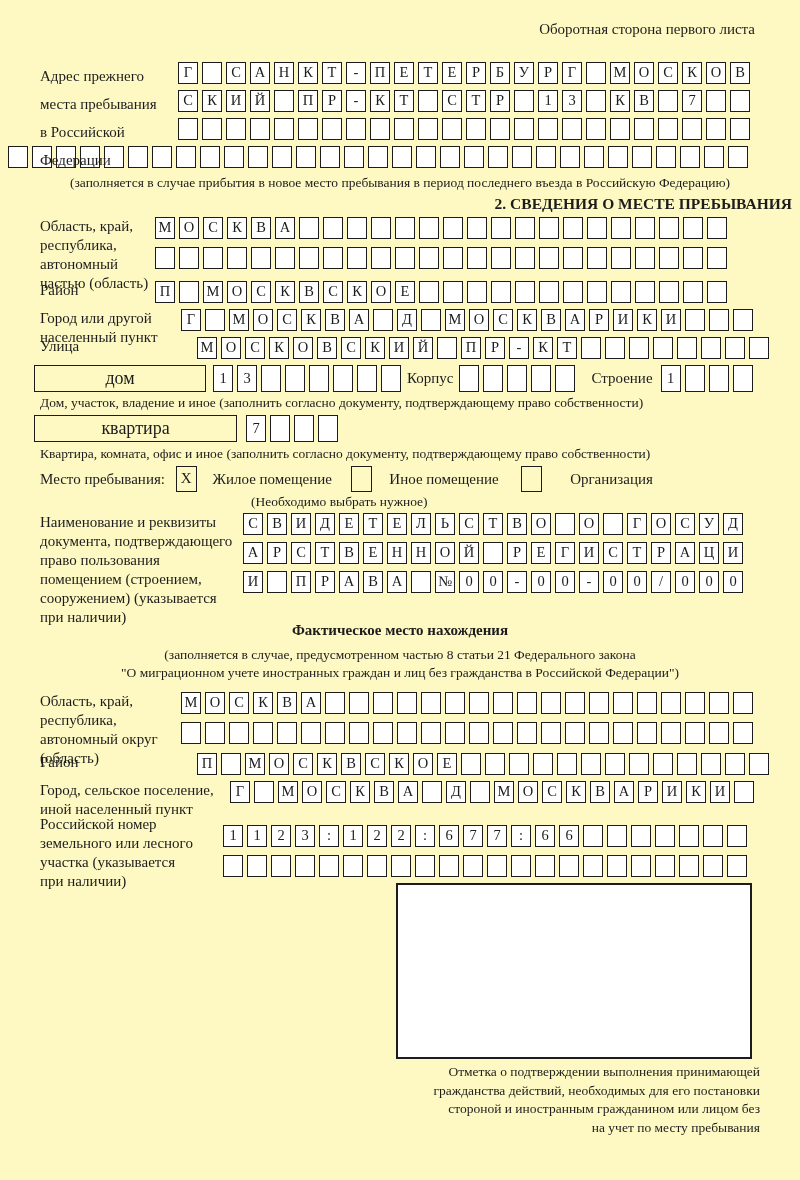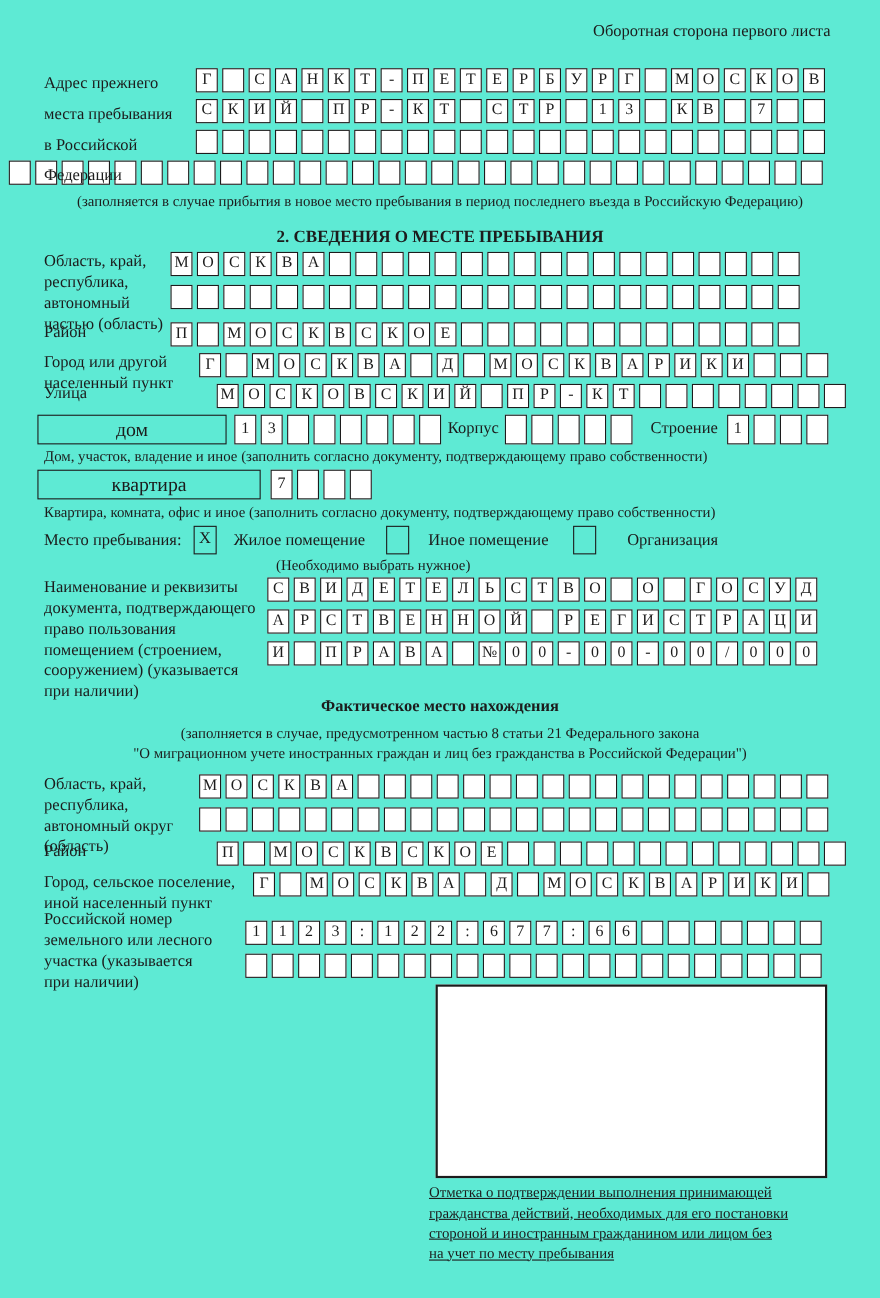--- a/index.html
+++ b/index.html
@@ -1,18 +1,18 @@
 <!DOCTYPE html>
 <html><head>
 <meta charset="utf-8">
 <style>
   html,body { margin:0; padding:0; background:#f2f2f2; }
   .page {
     position:relative; width:800px; height:1180px; margin:0 auto;
-    background:#5eead4; color:#1c1c1c; box-sizing:border-box;
+    background:#fef9c3; color:#1c1c1c; box-sizing:border-box;
     padding:20px 0 0 8px; overflow:hidden;
     font-family:"Liberation Serif", serif; font-size:15px;
   }
   .hdr { text-align:right; padding-right:45px; font-size:15px; line-height:19px; }
 
   
   .frow { position:relative; }
   .flabel { position:absolute; left:32px; top:0; font-size:15px; line-height:19px; white-space:nowrap; }
   .flabel div { white-space:nowrap; }
   .lh28 { line-height:28px; }
@@ -51,27 +51,27 @@
     display:inline-block; box-sizing:border-box; vertical-align:top;
     width:21px; height:26px; border:1.7px solid #1c1c1c; text-align:center;
     font-size:15px; line-height:23px;
   }
   .mesto-row { white-space:nowrap; margin-left:32px; height:27px; }
 
   .stampbox {
     box-sizing:border-box; margin-left:388px; width:356px; height:176px;
     border:2px solid #1c1c1c; background:#fff;
   }
-  .stampcap { margin-left:382px; width:370px; text-align:left; font-size:13.5px; line-height:18.5px;text-decoration:underline; }
+  .stampcap { margin-left:382px; width:370px; text-align:right; font-size:13.5px; line-height:18.5px; }
 
   
   #prev-address   { margin-top:23px; }
   #prev-row4      { margin-top:0; }
   #prev-note      { margin-top:7px; }
-  #sec2-title     { margin-top:15px; }
+  #sec2-title     { margin-top:3px;text-align:right; }
   #oblast2        { margin-top:4px; }
   #raion2         { margin-top:12px; }
   #gorod2         { margin-top:0; }
   #ulitsa         { margin-top:4px; }
   #dom-row        { margin-top:4px; }
   #dom-note       { margin-top:3px; }
   #kv-row         { margin-top:4px; }
   #kv-note        { margin-top:4px; }
   #mesto-row      { margin-top:4px; }
   #mesto-note     { margin-top:1px; margin-left:243px; }

